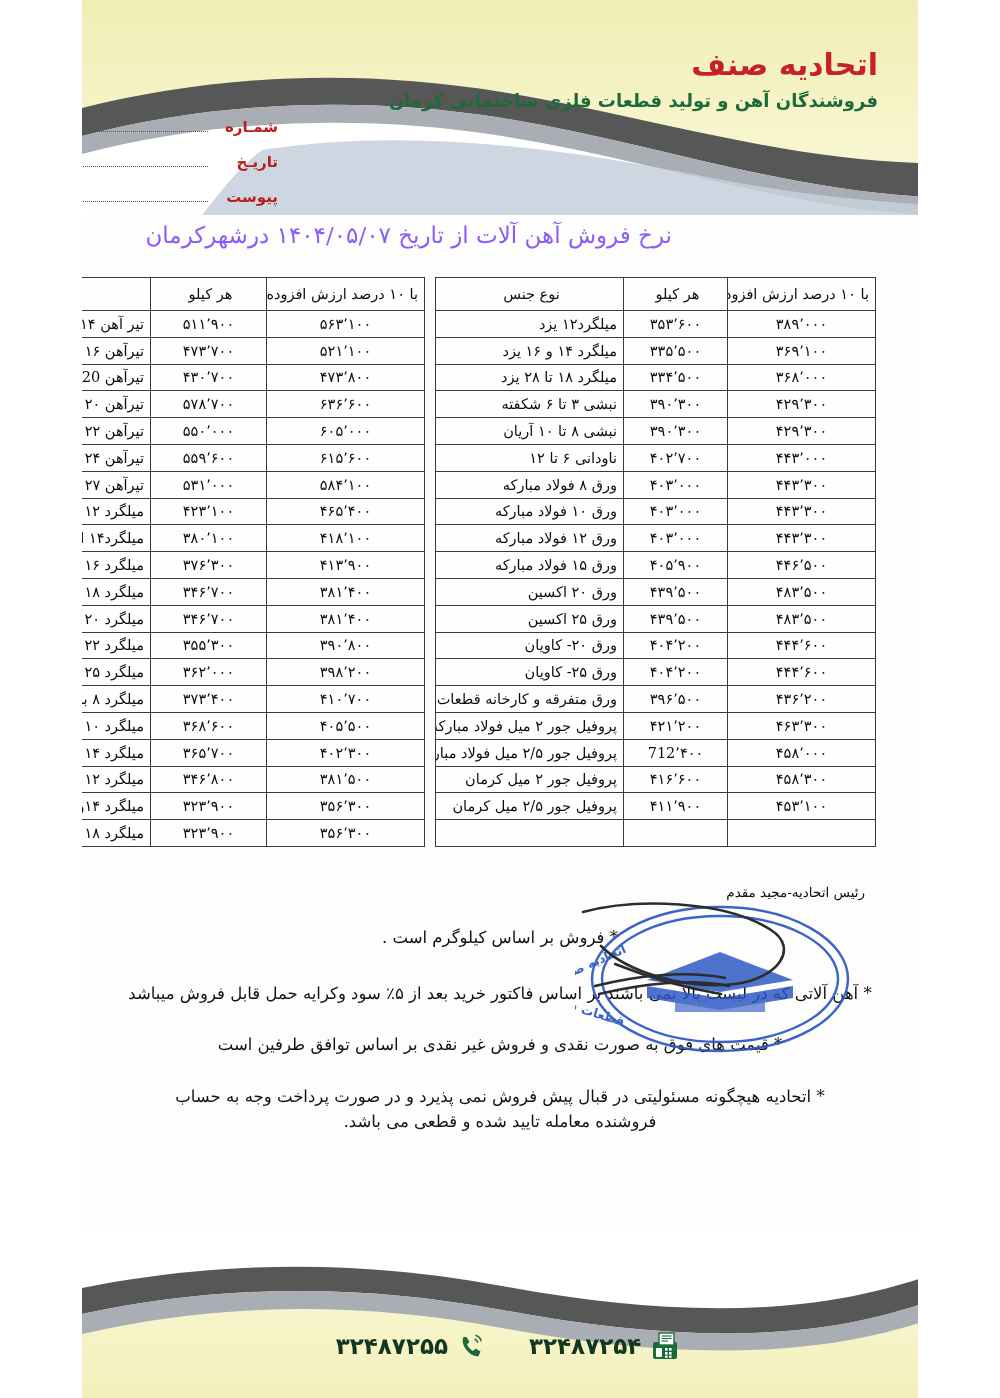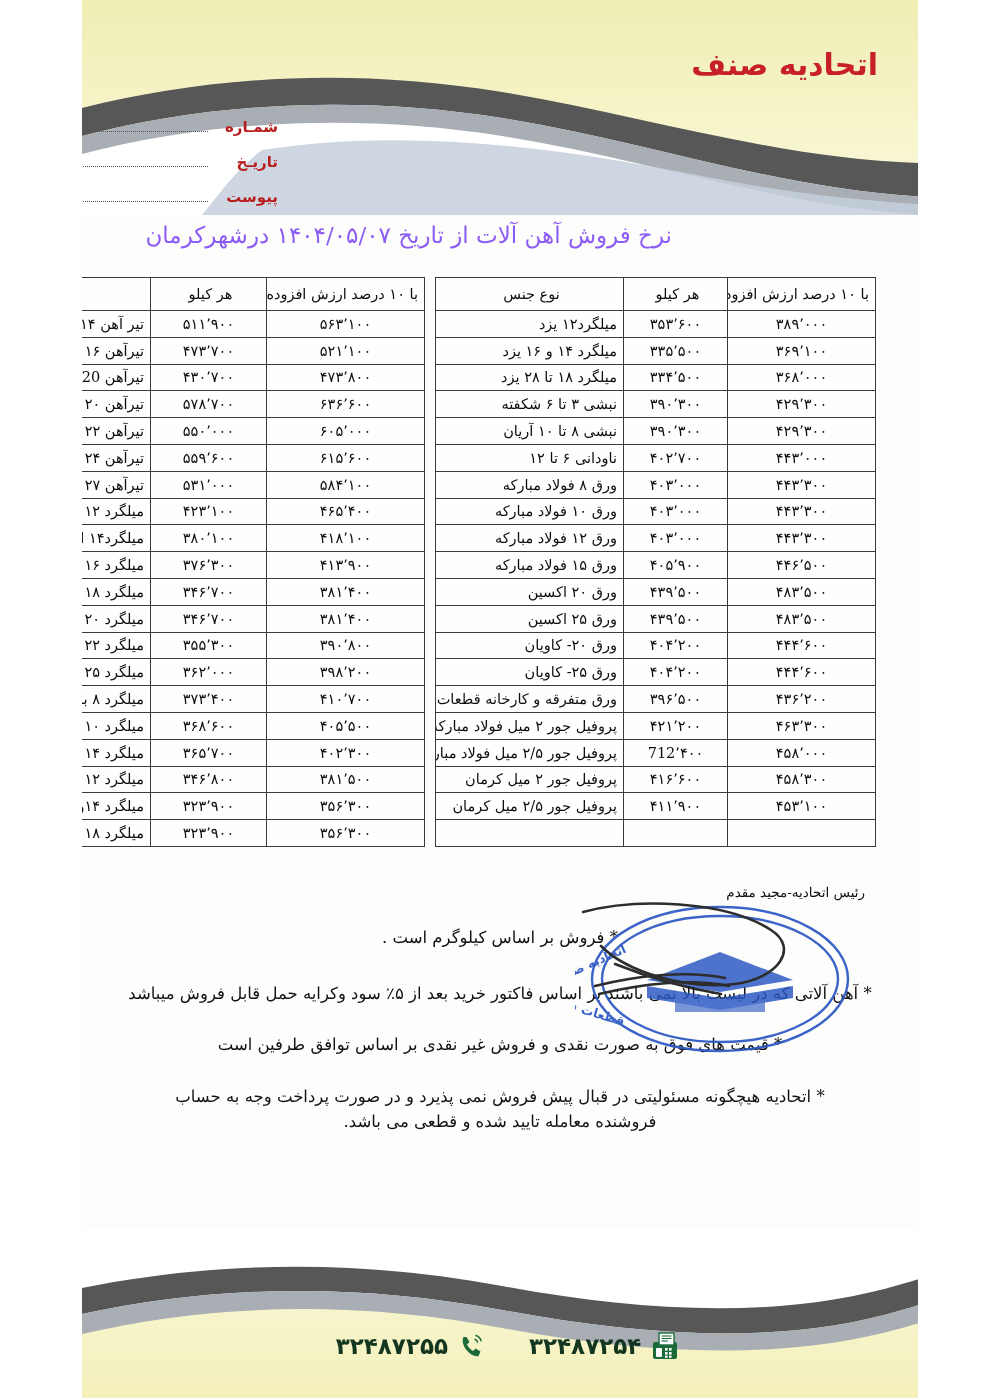--- a/index.html
+++ b/index.html
@@ -253,20 +253,21 @@
       <rect x="0" y="0" width="1000" height="215" fill="#ffffff"></rect>
       <path d="M0,0 L1000,0 L1000,185 C870,205 760,170 620,140 C470,108 330,92 190,110 C110,120 50,135 0,152 Z" fill="url(#yellowGrad)"></path>
       <path d="M0,108 C120,78 260,66 420,92 C560,115 700,160 840,163 C910,165 960,155 1000,142 L1000,178 C950,192 890,200 830,196 C690,187 560,140 420,118 C270,94 120,104 0,136 Z" fill="#575757"></path>
       <path d="M0,136 C120,104 270,94 420,118 C560,140 690,187 830,196 C890,200 950,192 1000,178 L1000,200 C950,212 890,218 830,214 C690,204 560,158 420,136 C270,112 120,122 0,154 Z" fill="#a9adb4"></path>
       <path d="M180,150 C320,128 470,146 620,176 C740,200 870,212 1000,204 L1000,215 L120,215 C140,190 158,166 180,150 Z" fill="#c6d0dc" opacity="0.85"></path>
     </svg>
   </div>
 
   <div class="brand">
     <div class="brand-title">اتحادیه صنف</div>
+    <div class="brand-sub">فروشندگان آهن و تولید قطعات فلزی ساختمانی کرمان</div>
   </div>
 
   <div class="meta">
     <div class="meta-row">
       <span class="meta-label">شمـاره</span>
       <span class="meta-dots"></span>
     </div>
     <div class="meta-row">
       <span class="meta-label">تاریـخ</span>
       <span class="meta-dots"></span>

